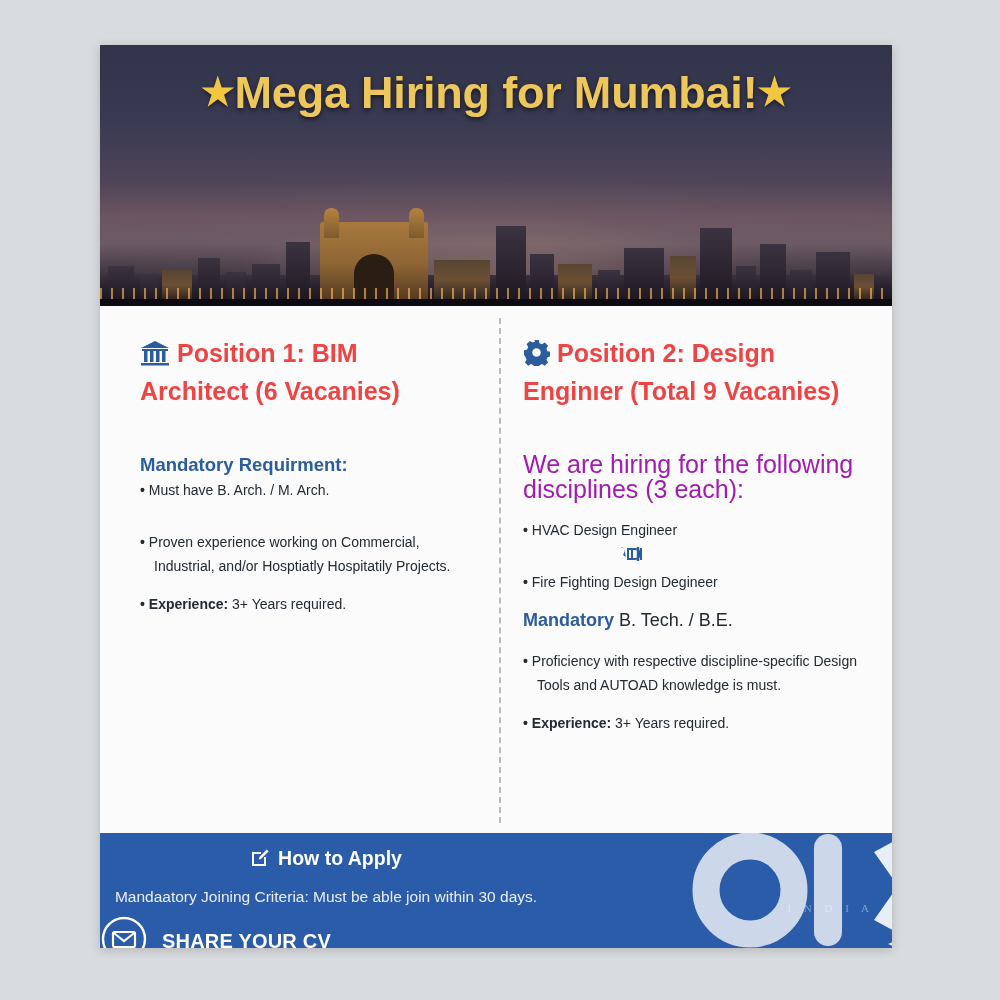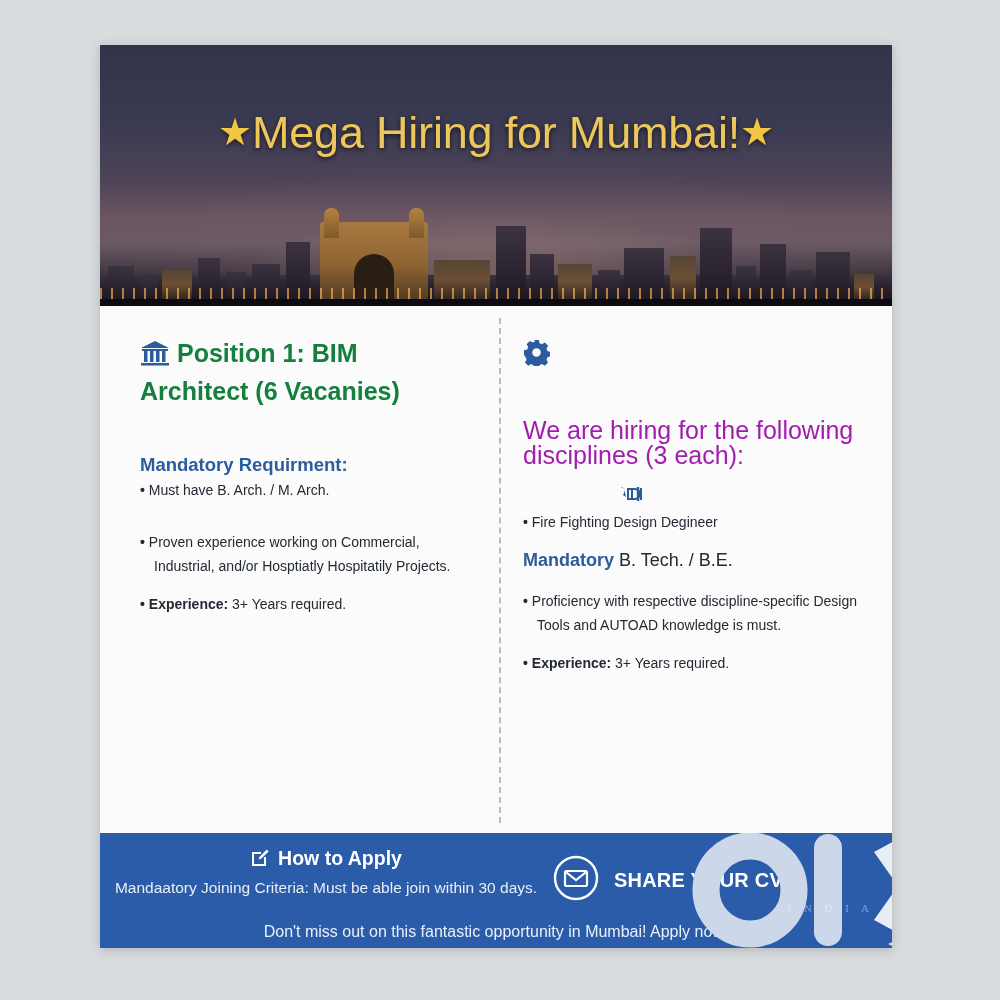--- a/index.html
+++ b/index.html
@@ -106,26 +106,25 @@
   }
 
   .banner-content {
     position: relative;
     z-index: 5;
     text-align: center;
     padding-top: 22px;
   }
   .headline {
     font-size: 45px;
-    font-weight: normal;
+    font-weight: bold;
     color: #edc75b;
     letter-spacing: -0.2px;
     text-shadow: 0 2px 5px rgba(0,0,0,0.65);
     white-space: nowrap;
-    margin-top: 40px;
   }
   .star {
     font-size: 38px;
     color: #f2c640;
     vertical-align: 3px;
     text-shadow: 0 2px 4px rgba(0,0,0,0.5);
   }
   .subhead {
     margin-top: 12px;
     font-size: 20.5px;
@@ -151,21 +150,21 @@
     border-left: 2px dashed #b9bdc1;
   }
   .col {
     width: 50%;
     box-sizing: border-box;
     padding: 30px 30px 0 40px;
   }
   .col.right { padding-left: 27px; padding-right: 14px; }
 
   .pos-title {
-    color: #15803d;
+    color: #ef4444;
     font-size: 25px;
     font-weight: bold;
     line-height: 34px;
     margin-bottom: 4px;
   }
   .pos-title .ttl-icon {
     display: inline-block;
     vertical-align: -4px;
     margin-right: 7px;
   }
@@ -224,40 +223,41 @@
     height: 115px;
     background: #2a5caa;
     overflow: hidden;
   }
   .footer-row {
     position: relative;
     z-index: 4;
     display: flex;
     align-items: flex-start;
     padding-top: 13px;
+    flex-direction: column;
   }
   .apply-block {
     width: 452px;
     text-align: center;
   }
   .apply-head {
     font-size: 19.5px;
     font-weight: bold;
     color: #ffffff;
     line-height: 24px;
   }
   .apply-head .edit-icon {
     display: inline-block;
     vertical-align: -3px;
     margin-right: 8px;
   }
   .apply-sub {
     font-size: 15.5px;
     color: #e9eef6;
-    margin-top: 5px;
+    margin-top: 14px;
     line-height: 20px;
     white-space: nowrap;
   }
   .cv-block {
     display: flex;
     align-items: center;
     padding-top: 8px;
   }
   .cv-label {
     font-size: 20px;
@@ -379,27 +379,30 @@
       </div>
     </div>
 
     <div class="col right">
       <div class="pos-title">
         <span class="ttl-icon">
           <svg width="27" height="27" viewBox="0 0 28 28">
             <path fill="#2b5c9e" d="M11.6 1h4.8l.7 3.3 2.6 1.1 2.9-1.7 3.4 3.4-1.7 2.9 1.1 2.6 3.2.7v4.8l-3.2.7-1.1 2.6 1.7 2.9-3.4 3.4-2.9-1.7-2.6 1.1-.7 3.2h-4.8l-.7-3.2-2.6-1.1-2.9 1.7-3.4-3.4 1.7-2.9-1.1-2.6L1 16.4v-4.8l3.3-.7 1.1-2.6-1.7-2.9 3.4-3.4 2.9 1.7 2.6-1.1z"></path>
             <circle cx="14" cy="14" r="4.4" fill="#fbfbfb"></circle>
           </svg>
-        </span>
+        </span><span>Position 2: Design Enginıer (Total 9 Vacanies)</span>
       </div>
 
       <div class="spacer-md"></div>
 
       <div class="lead-in">We are hiring for the following disciplines (3 each):</div>
 
+      <div class="bullet tight">
+        <span class="dot">•</span> <span>HVAC Design Engineer</span>
+      </div>
 
       <svg class="glitch-icon" viewBox="0 0 26 20">
         <path d="M2 4 C5 2, 7 7, 4 11 L7 13 L5 4 Z" fill="#2b5c9e"></path>
         <path d="M9 5 h7 a5 5 0 0 1 0 10 h-7 z" fill="none" stroke="#2b5c9e" stroke-width="2"></path>
         <path d="M13 6 v9" stroke="#2b5c9e" stroke-width="2"></path>
         <path d="M19 3 v14" stroke="#2b5c9e" stroke-width="2.4"></path>
         <path d="M22 4 v12" stroke="#2b5c9e" stroke-width="2"></path>
       </svg>
 
       <div class="bullet">

